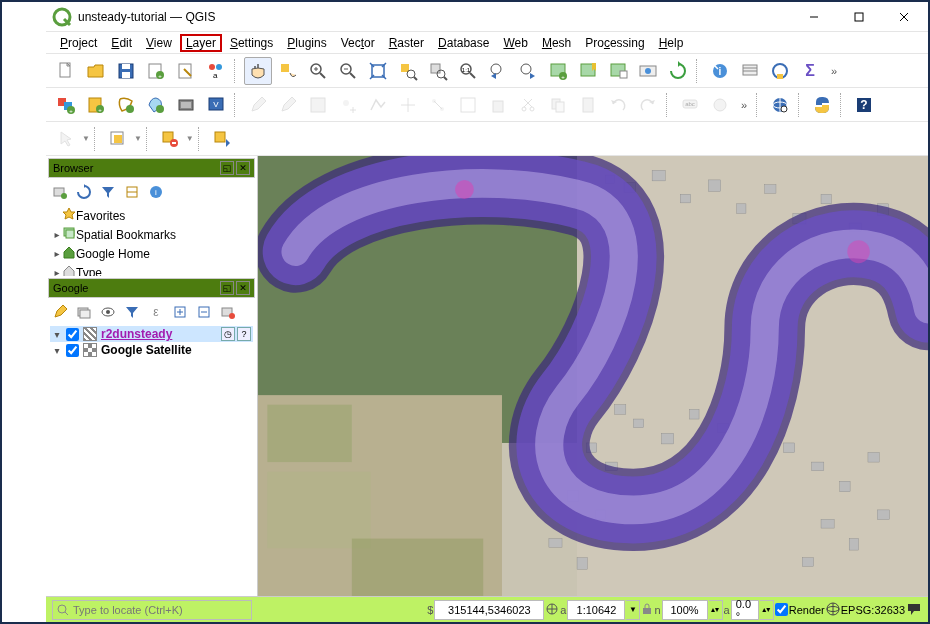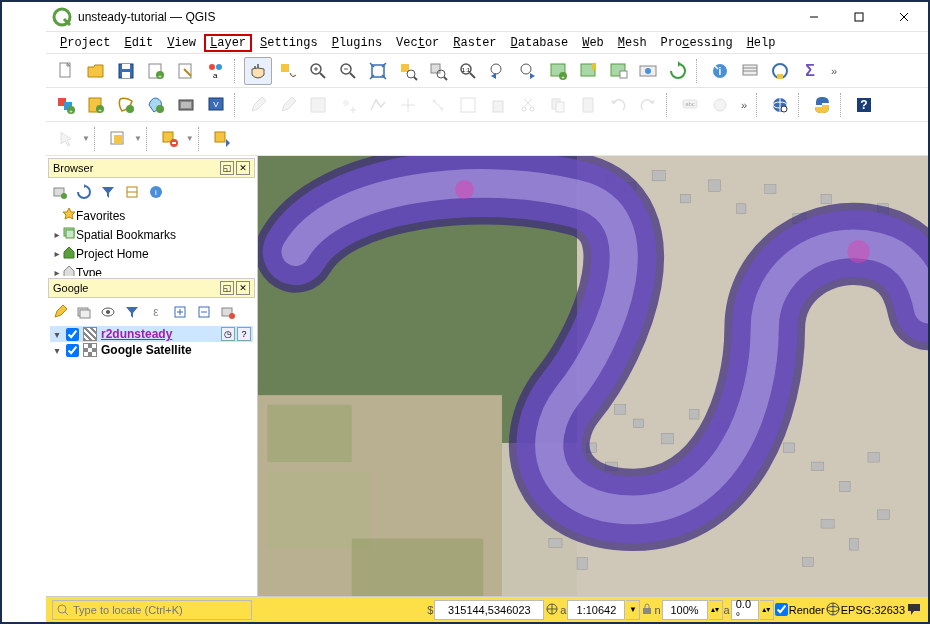--- a/index.html
+++ b/index.html
@@ -2,51 +2,51 @@
 <html><head>
 <meta charset="utf-8">
 <style>
 * { box-sizing: border-box; margin: 0; padding: 0; }
 body { font-family: "Segoe UI", Tahoma, sans-serif; font-size: 12px; background: #f0f0f0; color: #000; user-select: none; }
 .window { width: 930px; height: 624px; border: 2px solid #1a2d4d; background: #fff; display: flex; flex-direction: column; padding-left: 44px; }
 .titlebar { height: 30px; background: #fff; display: flex; align-items: center; padding: 0 2px; border-bottom: 1px solid #e5e5e5; }
 .titlebar .app-icon { width: 20px; height: 20px; margin: 0 6px 0 4px; }
 .titlebar .title { flex: 1; font-size: 12px; }
 .titlebar .win-btn { width: 45px; height: 28px; display: flex; align-items: center; justify-content: center; font-family: sans-serif; }
-.menubar { height: 22px; display: flex; align-items: center; padding: 0 8px; gap: 2px; border-bottom: 1px solid #e5e5e5; font-family: Liberation Mono, monospace; }
+.menubar { height: 22px; display: flex; align-items: center; padding: 0 8px; gap: 2px; border-bottom: 1px solid #e5e5e5; }
 .menubar .menu-item { padding: 2px 6px; cursor: default; }
 .menubar .menu-item u { text-decoration: underline; }
 .menubar .menu-item.highlighted { border: 2px solid #c00; padding: 0 4px; }
 .toolbar { display: flex; align-items: center; padding: 2px 6px; gap: 2px; flex-wrap: wrap; border-bottom: 1px solid #e5e5e5; min-height: 34px; }
 .tbtn { width: 28px; height: 28px; display: flex; align-items: center; justify-content: center; border: 1px solid transparent; border-radius: 2px; }
 .tbtn.disabled { opacity: 0.35; }
 .tbtn svg { width: 20px; height: 20px; }
 .sep { width: 6px; height: 24px; border-left: 1px dotted #aaa; margin: 0 2px; }
 .overflow { width: 16px; height: 28px; display:flex; align-items:center; justify-content:center; font-size:11px; color:#555;}
 .content { flex: 1; display: flex; min-height: 0; }
 .left-panels { width: 212px; display: flex; flex-direction: column; border-right: 1px solid #ccc; background: #fff; }
-.panel-header { background: #fef9c3; border: 1px solid #ccc; margin: 2px; padding: 2px 4px; display: flex; align-items: center; font-size: 11px; }
+.panel-header { background: #4d7c0f; border: 1px solid #ccc; margin: 2px; padding: 2px 4px; display: flex; align-items: center; font-size: 11px; }
 .panel-header .spacer { flex: 1; }
 .panel-header .dock-btn { width: 14px; height: 14px; border: 1px solid #888; margin-left: 2px; display:flex; align-items:center; justify-content:center; font-size:9px; line-height:1;}
 .panel-toolbar { display: flex; align-items: center; padding: 2px 4px; gap: 4px; }
 .panel-toolbar .pbtn { width: 20px; height: 20px; display:flex; align-items:center; justify-content:center;}
 .browser-tree { padding: 2px 4px; font-size: 12px; overflow: hidden; height: 72px; }
 .tree-row { display: flex; align-items: center; padding: 1px 2px; white-space: nowrap; }
 .tree-row .exp { width: 10px; text-align: center; color: #555; font-size: 10px;}
 .layers-tree { padding: 2px 4px; font-size: 12px; }
 .layer-row { display: flex; align-items: center; gap: 4px; padding: 1px 2px; }
 .layer-row.selected { background: #cde6ff; }
 .layer-row .exp { width: 10px; text-align:center; color:#555; font-size:10px;}
 .layer-row input[type=checkbox] { width: 13px; height: 13px; }
 .layer-swatch { width: 14px; height: 14px; border: 1px solid #888; }
 .layer-row .row-icons { margin-left: auto; display:flex; gap:2px; }
 .layer-row .row-icons .ric { width:14px; height:14px; border:1px solid #7aa; display:flex; align-items:center; justify-content:center; font-size:9px; background:#eef;}
 .map-canvas { flex: 1; position: relative; background: #dcd6c8; overflow: hidden; }
 .map-canvas svg { width:100%; height:100%; display:block; }
-.statusbar { height: 26px; border-top: 1px solid #ccc; display: flex; align-items: center; padding: 2px 6px; gap: 1px; font-size: 11px; background: #fde047; }
+.statusbar { height: 26px; border-top: 1px solid #ccc; display: flex; align-items: center; padding: 2px 6px; gap: 1px; font-size: 11px; background: #bef264; }
 .statusbar .locator { flex: 0 0 200px; border: 1px solid #bbb; height: 20px; display:flex; align-items:center; padding:0 4px; gap:4px; color:#777;}
 .statusbar .field { border: 1px solid #bbb; height: 20px; padding: 0 4px; display:flex; align-items:center; background:#fff;justify-content:center;}
 .statusbar .dd { width:14px; height:20px; border:1px solid #bbb; border-left:none; display:flex;align-items:center;justify-content:center; font-size:8px;}
 .statusbar .lbl { color:#555; }
 .statusbar .spacer { flex:1; }
 .toolbar3 { display:flex; align-items:center; padding:2px 6px; gap:2px; border-bottom:1px solid #e5e5e5; min-height:34px;}
 .layer-row a { color: #a21caf; font-weight: bold; text-decoration: underline; }
 </style>
 </head>
 <body>
@@ -507,21 +507,21 @@
                 <rect x="2" y="2" width="10" height="8" fill="#a8d8a8" stroke="#5a9e3e"></rect>
                 <rect x="4" y="4" width="8" height="8" fill="#c8e8c8" stroke="#5a9e3e"></rect>
               </svg></span>
             <span>Spatial Bookmarks</span>
           </div>
           <div class="tree-row">
             <span class="exp">▸</span>
             <span><svg width="14" height="14">
                 <path d="M2 7 L7 2 L12 7 L12 13 L2 13 Z" fill="#5a9e3e" stroke="#3a7e1e"></path>
               </svg></span>
-            <span>Project Home</span>
+            <span>Google Home</span>
           </div>
           <div class="tree-row">
             <span class="exp">▸</span>
             <span><svg width="14" height="14">
                 <path d="M2 7 L7 2 L12 7 L12 13 L2 13 Z" fill="#ddd" stroke="#888"></path>
               </svg></span>
             <span>Type</span>
           </div>
         </div>
 

